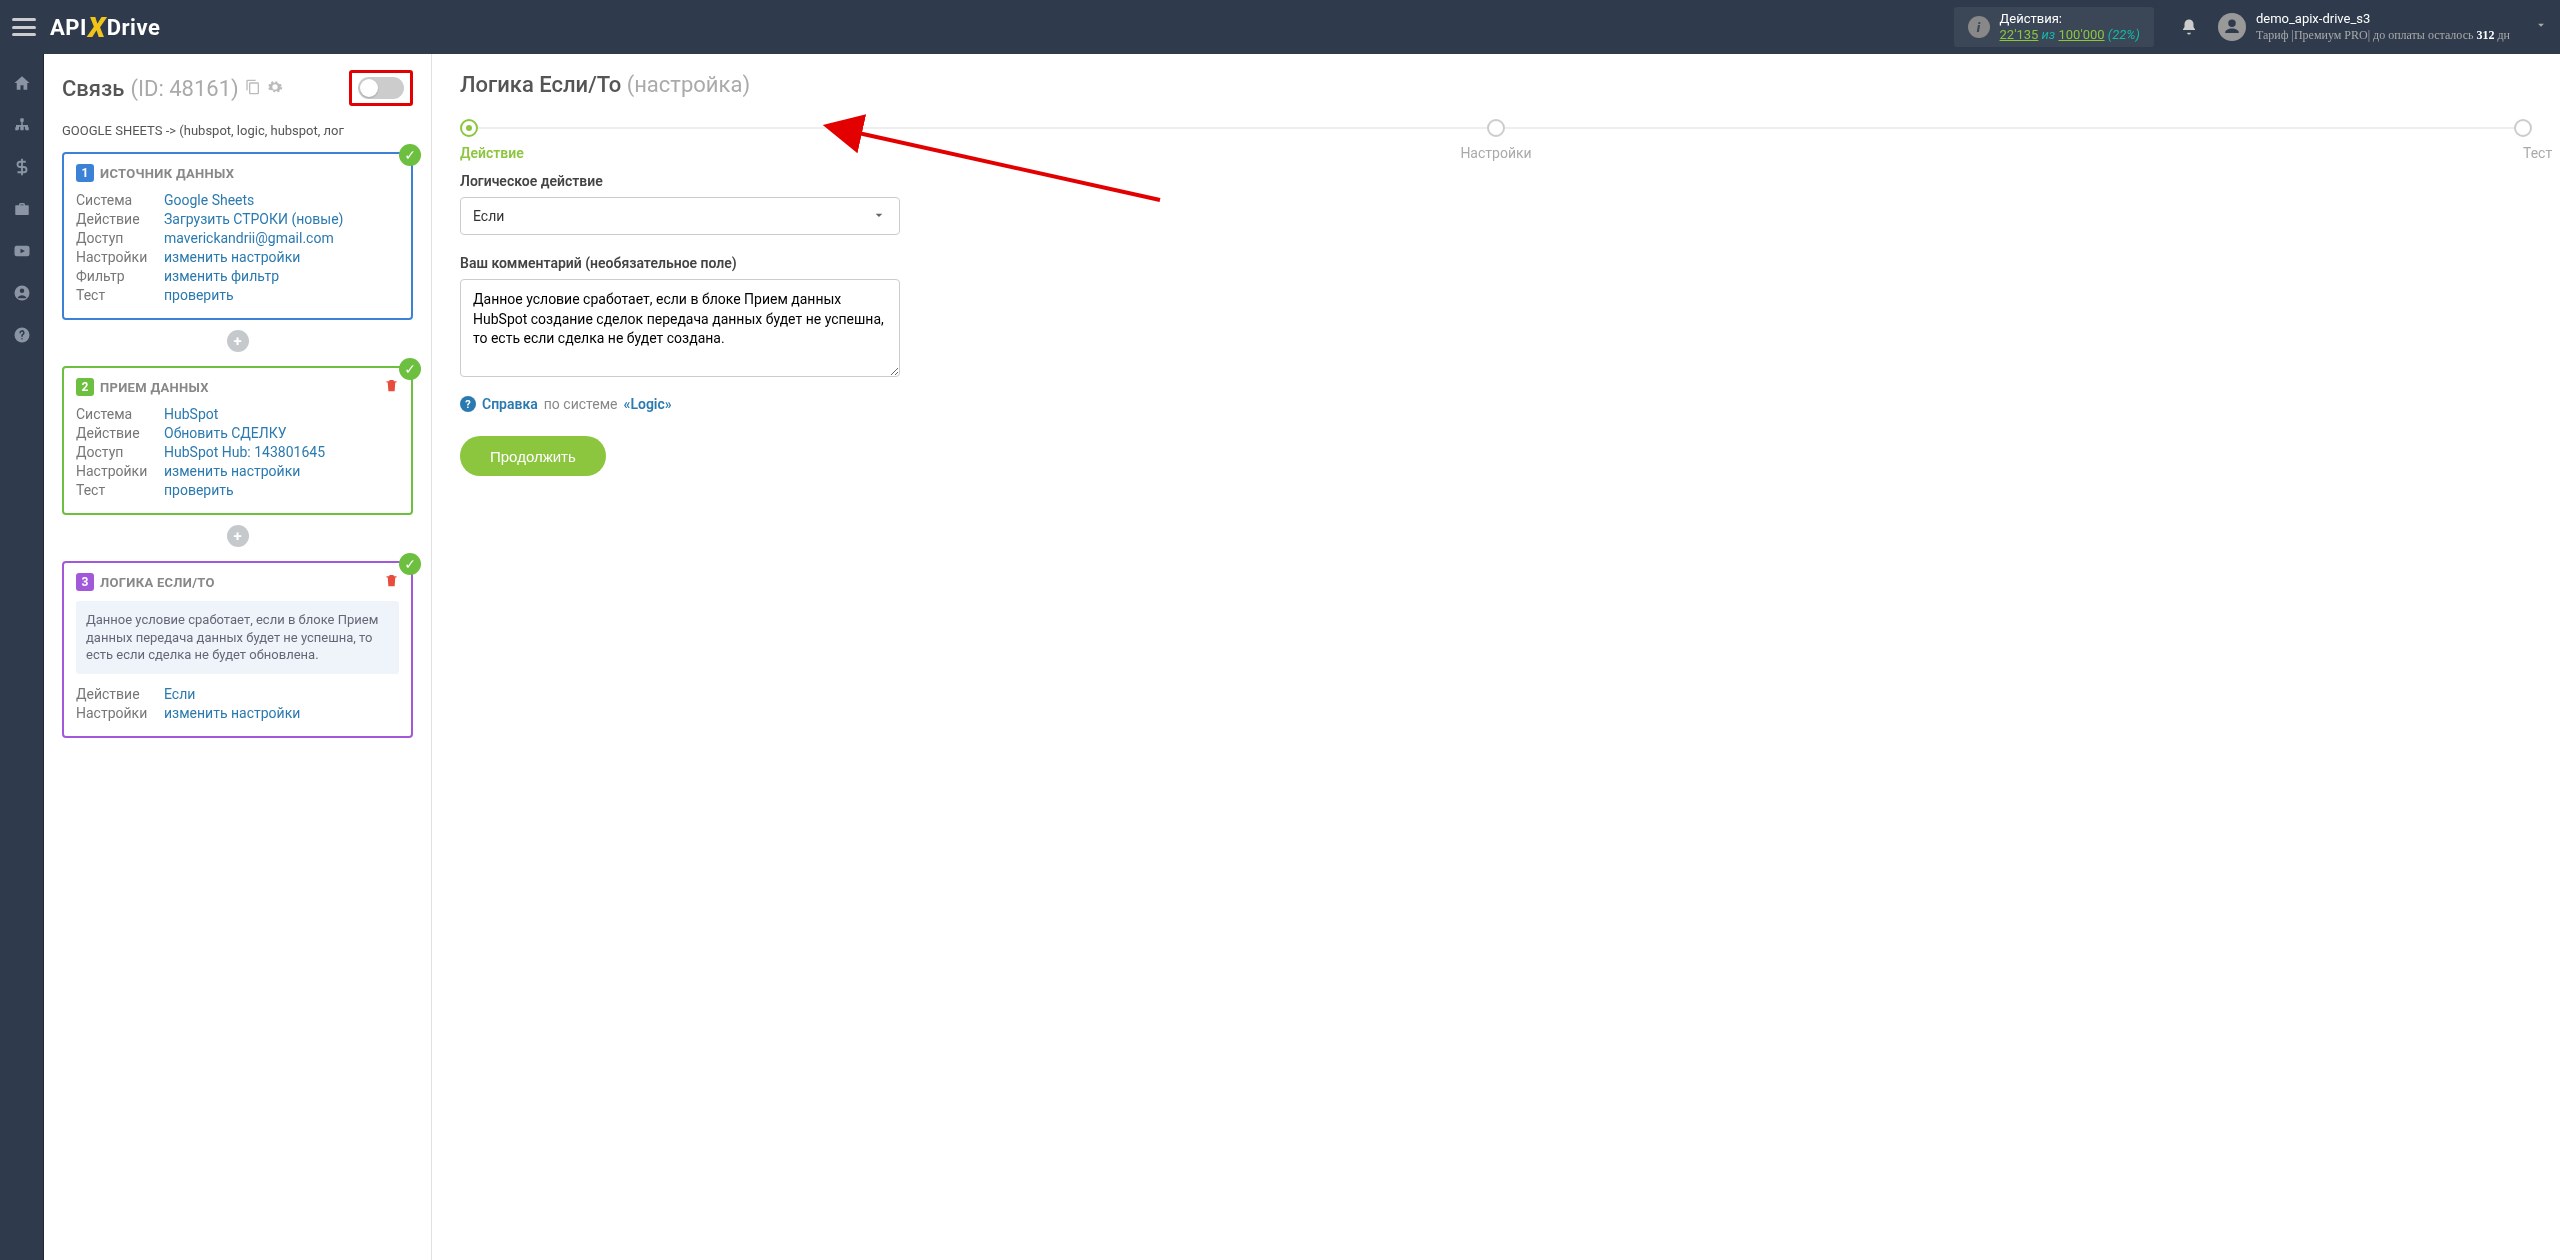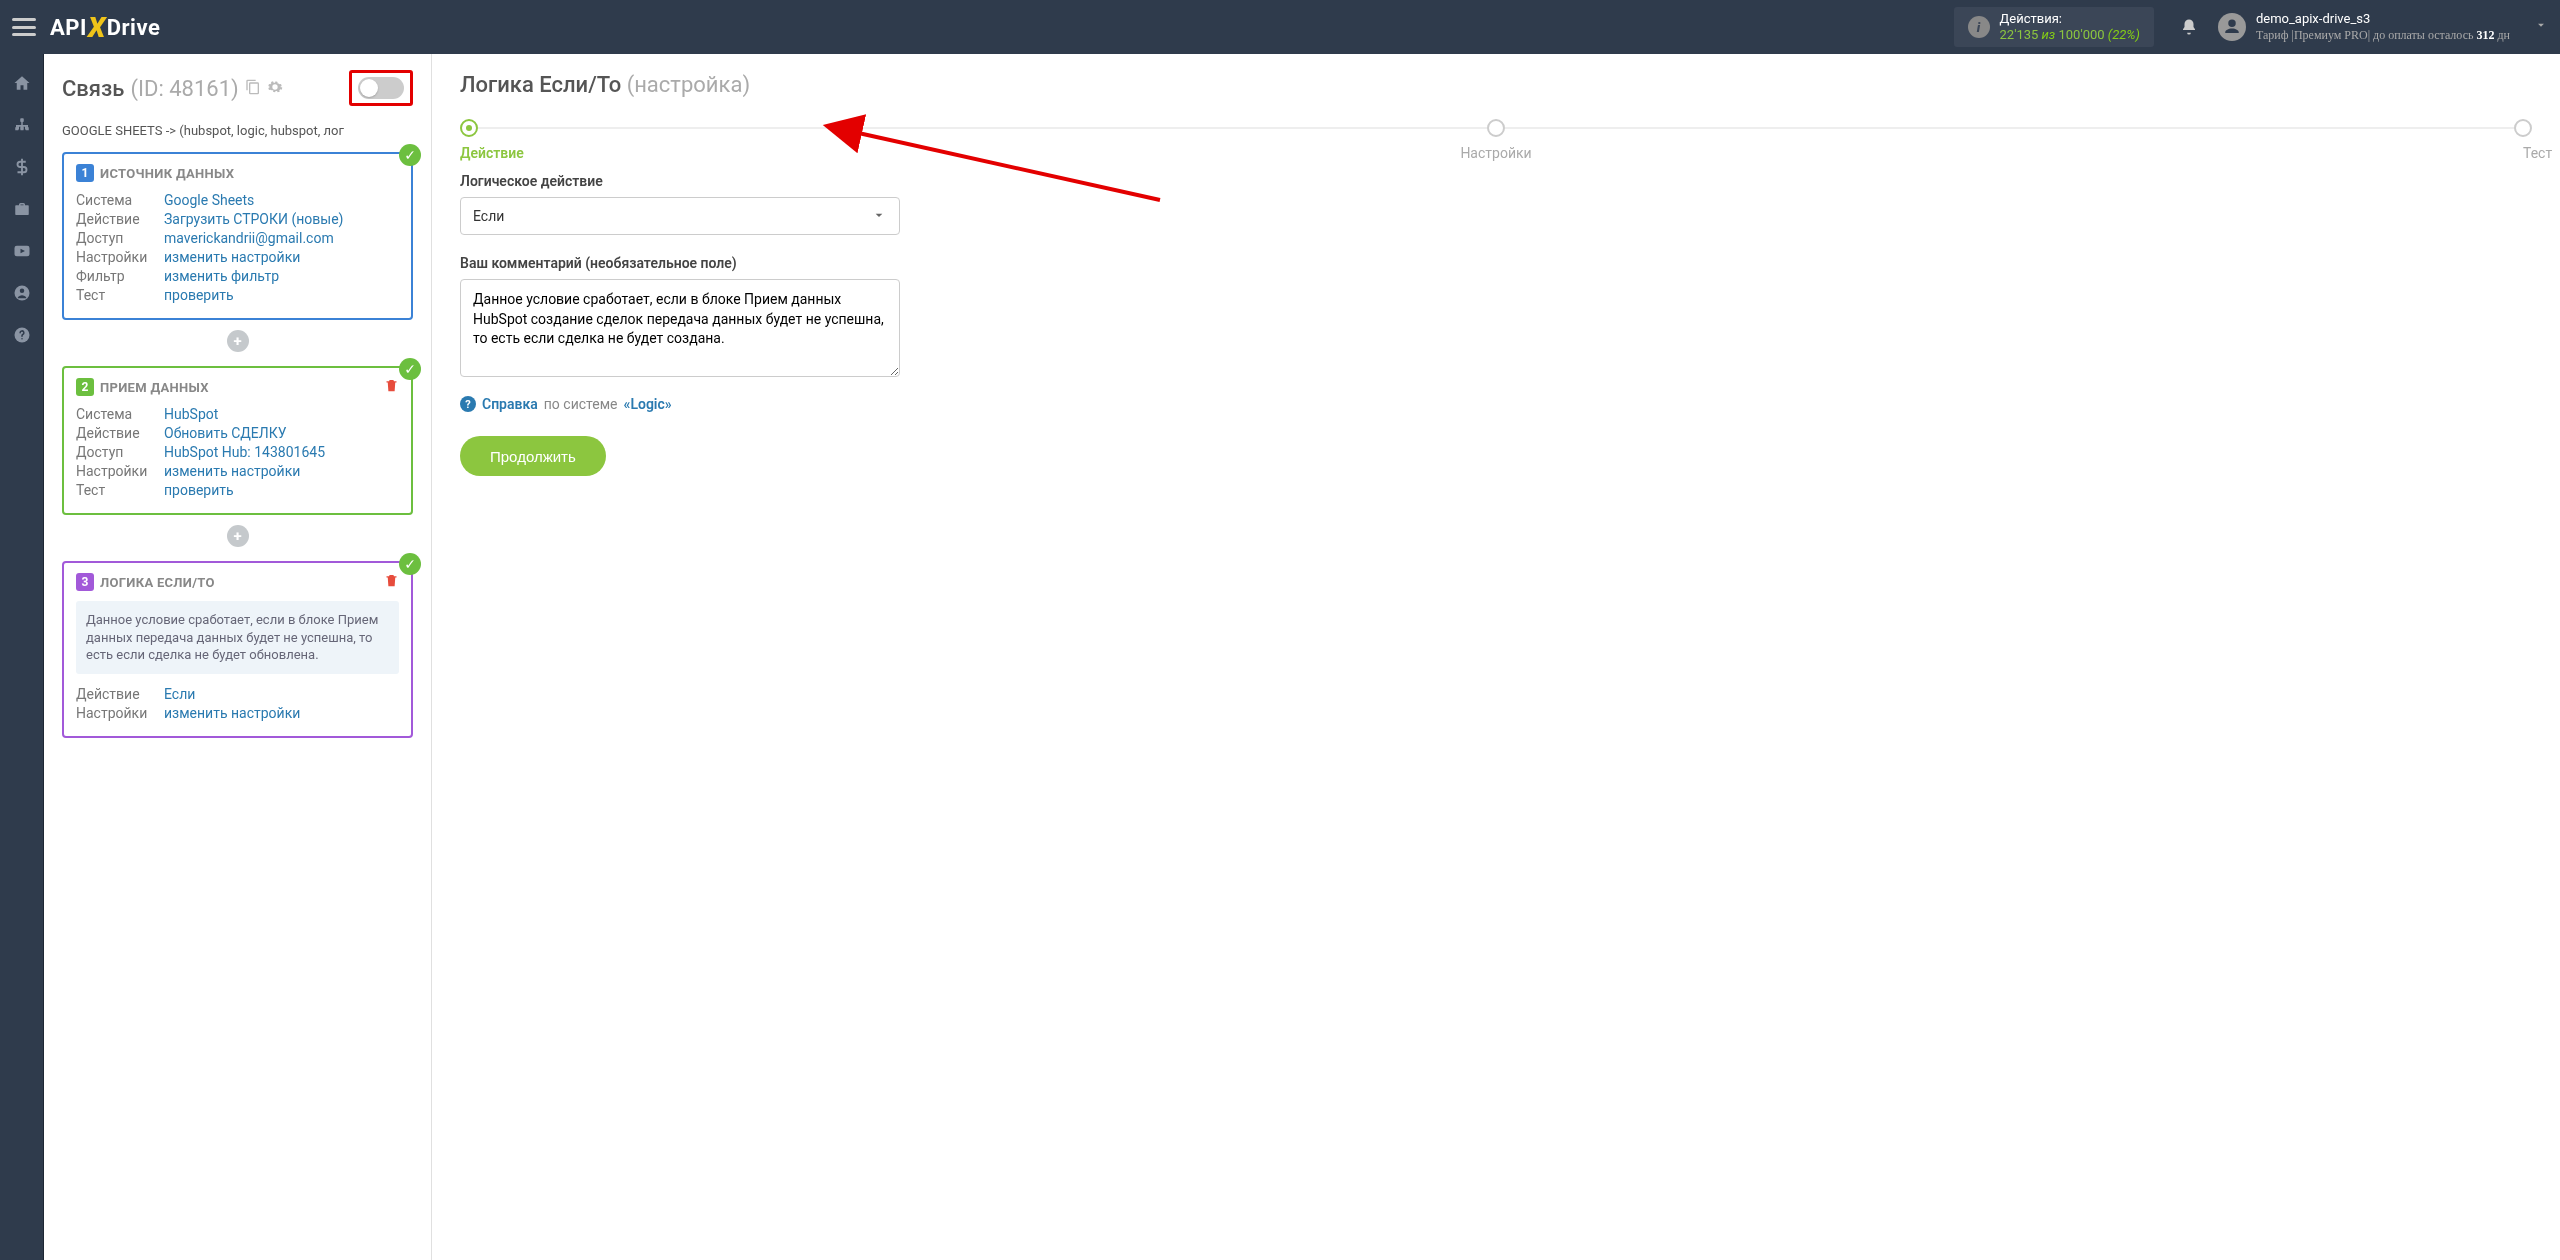--- a/index.html
+++ b/index.html
@@ -10,22 +10,22 @@
 .hamburger { width: 24px; height: 18px; display: flex; flex-direction: column; justify-content: space-between; cursor: pointer; margin-right: 14px; }
 .hamburger span { height: 3px; background: #ccc; border-radius: 2px; }
 .brand { font-weight: 700; font-size: 22px; letter-spacing: 0.5px; display: flex; align-items: center; }
 .brand .api { color: #fff; }
 .brand .x { color: #f0c419; font-size: 28px; font-weight: 900; font-style: italic; margin: 0 1px; }
 .brand .drive { color: #fff; }
 .header-spacer { flex: 1; }
 .action-box { background: #3b4657; height: 40px; padding: 4px 14px; display: flex; align-items: center; border-radius: 3px; margin-right: 20px; }
 .action-box .info-ico { width: 22px; height: 22px; border-radius: 50%; background: #888; color: #3b4657; display: flex; align-items: center; justify-content: center; font-weight: 900; margin-right: 10px; font-style: italic; font-size: 13px; }
 .action-box .atext { font-size: 13px; line-height: 1.2; }
-.action-box .row2 span.green { color: #8cc63f; }
-.action-box .row2 span.grey { color: #84cc16; font-style: italic; }
+.action-box .row2 span.green { color: #8cc63f; text-decoration: underline; }
+.action-box .row2 span.grey { color: #14b8a6; font-style: italic; }
 .bell-ico, .user-ico { width: 30px; height: 30px; display: flex; align-items: center; justify-content: center; color: #ccc; margin-right: 14px; }
 .user-block { display: flex; align-items: center; gap: 10px; }
 .user-avatar { width: 28px; height: 28px; border-radius: 50%; background: #999; display: flex; align-items: center; justify-content: center; }
 .user-avatar svg { width: 18px; height: 18px; fill: #2f3b4c; }
 .user-text { font-size: 13px; line-height: 1.3; }
 .user-text .line2 { color: #aaa; font-size: 12px; font-family: Liberation Serif, serif; }
 .user-text .line2 b { color: #fff; }
 .chevron-down { margin-left: 14px; color: #aaa; }
 
 

